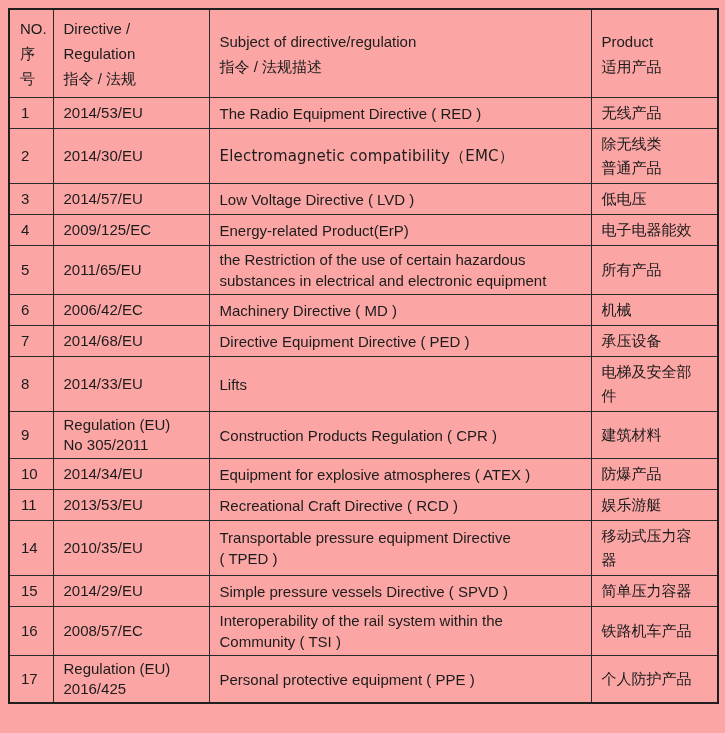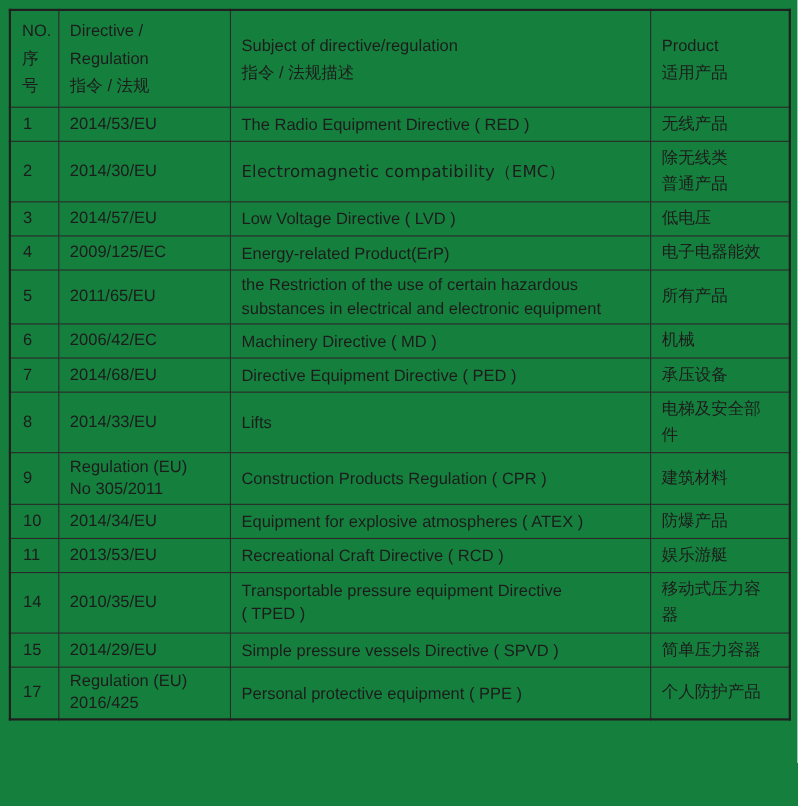--- a/index.html
+++ b/index.html
@@ -5,21 +5,21 @@
   html, body {
     margin: 0;
     padding: 0;
     background: #ffffff;
   }
   .page {
     width: 725px;
     height: 733px;
     box-sizing: border-box;
     padding: 8px 8px 0 8px;
-    background: #15803d;
+    background: #fca5a5;
     font-family: "Liberation Sans", sans-serif;
     color: #1c1c1c;
     overflow: hidden;
   }
   table.directives {
     width: 709px;
     border-collapse: collapse;
     table-layout: fixed;
     border: 2px solid #1f1f1f;
   }
@@ -177,20 +177,27 @@
 器</td>
   </tr>
 
   <tr>
     <td class="cell-no">15</td>
     <td class="cell-directive">2014/29/EU</td>
     <td class="cell-subject">Simple pressure vessels Directive ( SPVD )</td>
     <td class="cell-product">简单压力容器</td>
   </tr>
 
+  <tr>
+    <td class="cell-no">16</td>
+    <td class="cell-directive">2008/57/EC</td>
+    <td class="cell-subject">Interoperability of the rail system within the
+Community ( TSI )</td>
+    <td class="cell-product">铁路机车产品</td>
+  </tr>
 
   <tr>
     <td class="cell-no">17</td>
     <td class="cell-directive">Regulation (EU)
 2016/425</td>
     <td class="cell-subject">Personal protective equipment ( PPE )</td>
     <td class="cell-product">个人防护产品</td>
   </tr>
 </tbody>
   </table>

